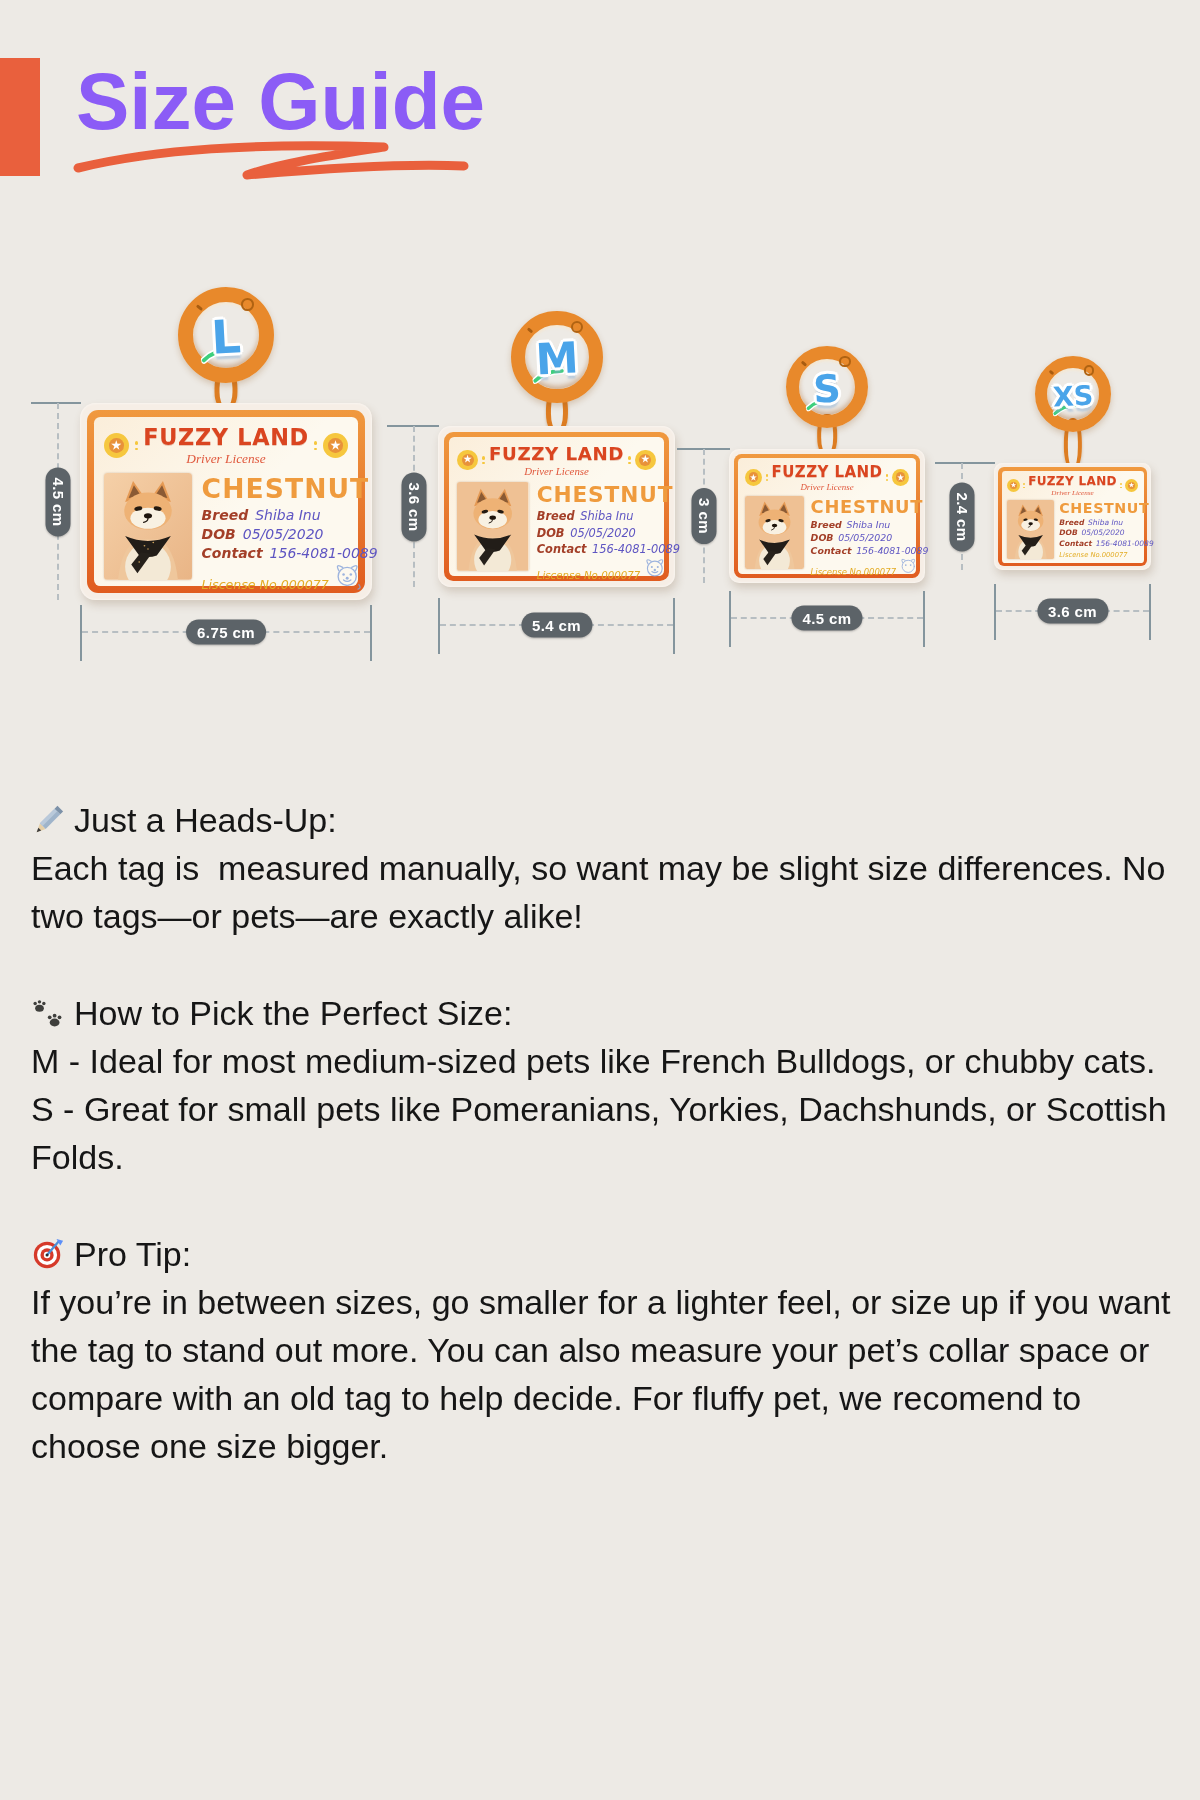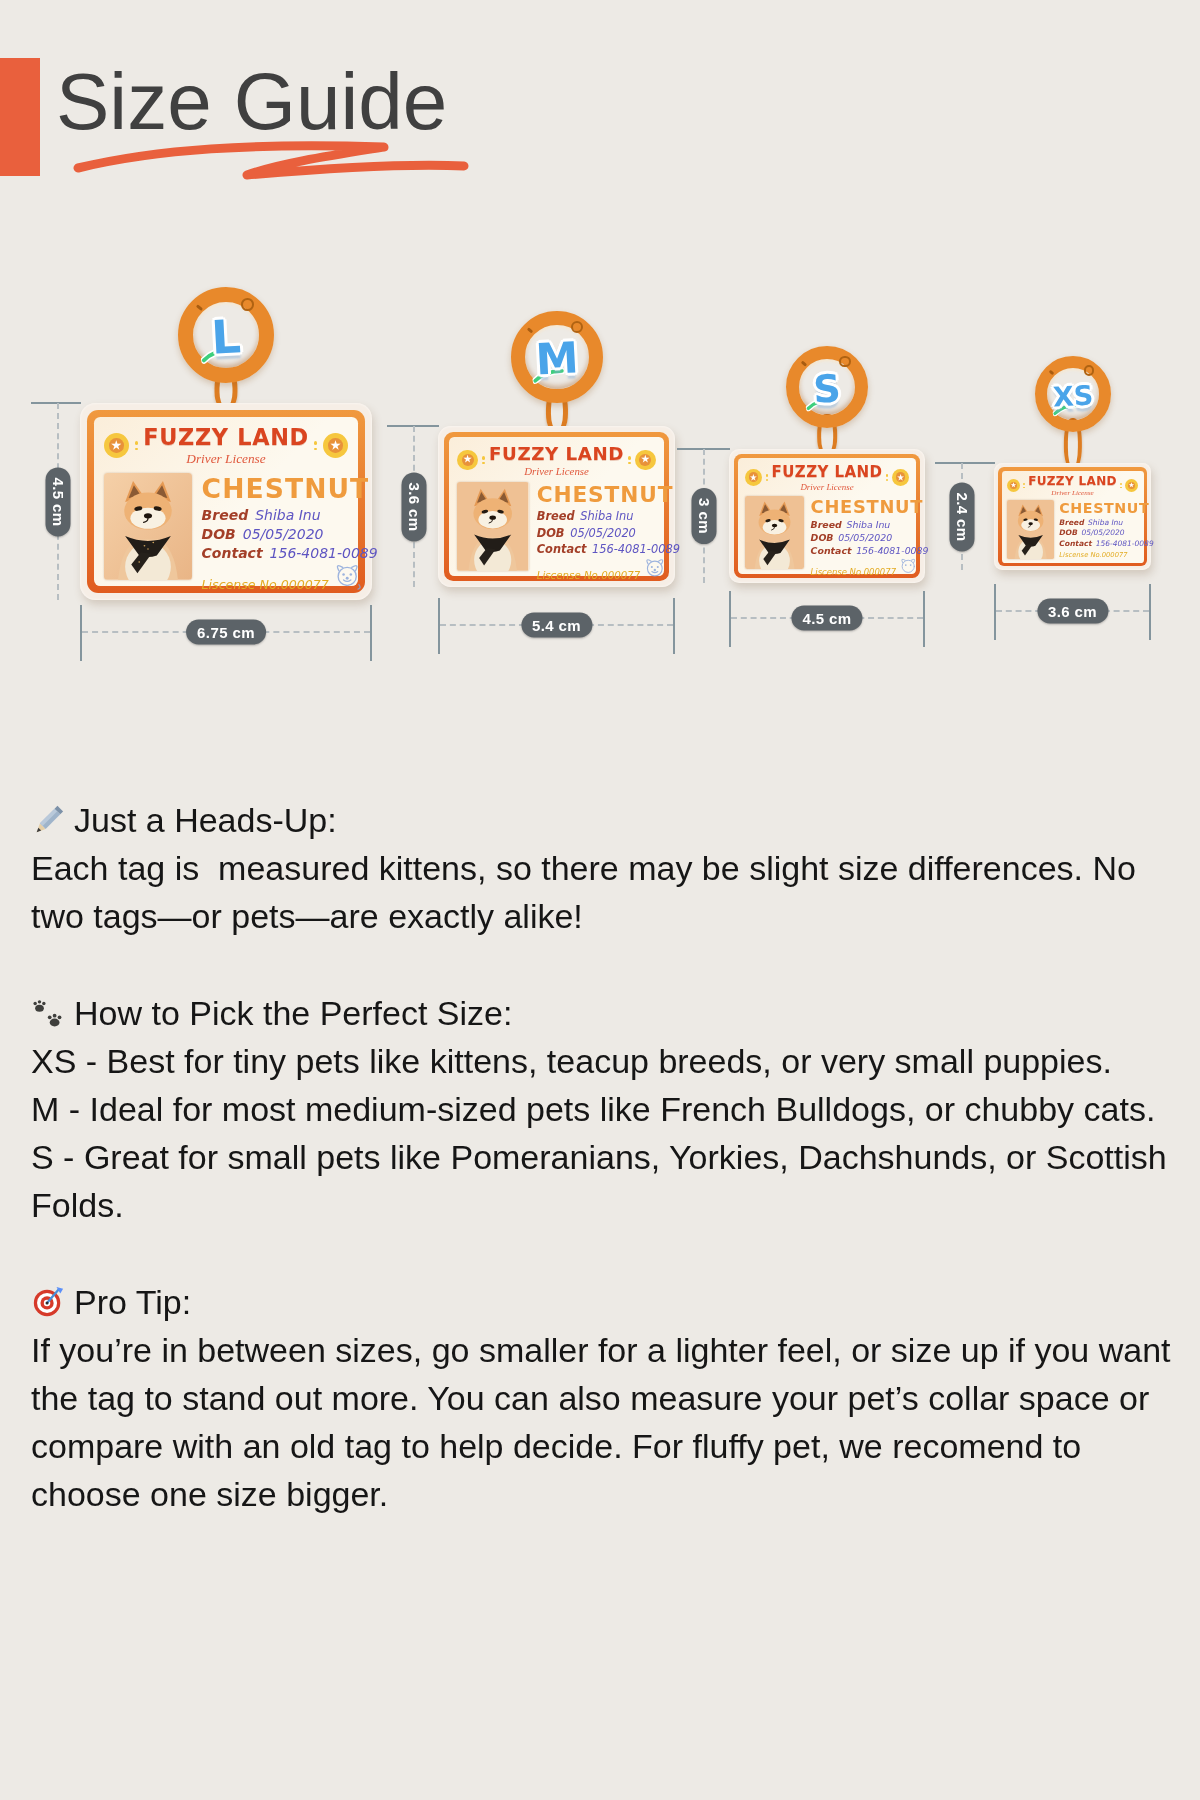--- a/index.html
+++ b/index.html
@@ -4,22 +4,22 @@
 <style>
   html,body{margin:0;padding:0;background:#e4e1dc;}
   .page{
     position:relative;width:1200px;height:1800px;margin:0 auto;
     background:#edeae5;overflow:hidden;
     font-family:"Liberation Sans",sans-serif;
   }
   
   .accent-bar{position:absolute;left:0;top:58px;width:40px;height:118px;background:#e9603d;}
   .page-title{
-    position:absolute;left:56px;top:56px;
-    font-size:80px;font-weight:400;color:#404040;letter-spacing:0;
+    position:absolute;left:76px;top:56px;
+    font-size:80px;font-weight:700;color:#8b5cf6;letter-spacing:0;
     font-family:"Liberation Sans",sans-serif;
   }
   .title-squiggle{position:absolute;left:72px;top:128px;width:400px;height:60px;}
 
   
   .tag{position:absolute;left:0;top:0;}
   .t0{--card-l:80px; --card-t:403px; --card-w:292px; --card-h:197px; --ring-d:96px; --ring-t:287px; --fs:14px;  --ltr:46px; --dimh-x:58px;  --dimw-y:631px;}
   .t1{--card-l:438px;--card-t:426px; --card-w:237px; --card-h:161px; --ring-d:92px; --ring-t:311px; --fs:11.4px;--ltr:43px; --dimh-x:414px; --dimw-y:624px;}
   .t2{--card-l:729px;--card-t:449px; --card-w:196px; --card-h:134px; --ring-d:82px; --ring-t:346px; --fs:9.4px; --ltr:38px; --dimh-x:704px; --dimw-y:617px;}
   .t3{--card-l:994px;--card-t:463px; --card-w:157px; --card-h:107px; --ring-d:76px; --ring-t:356px; --fs:7.5px; --ltr:27px; --dimh-x:962px; --dimw-y:610px;}
@@ -521,40 +521,39 @@
       <div class="sec-head">
         <svg width="34" height="34" viewBox="0 0 36 36">
           <polygon points="6,31 9.5,21.5 15.5,27.5" fill="#e6cfa6"></polygon>
           <polygon points="6,31 7.8,26.2 10.8,29.2" fill="#3c3c3c"></polygon>
           <polygon points="9.5,21.5 25,6 31,12 15.5,27.5" fill="#9fb4ca"></polygon>
           <polygon points="9.5,21.5 25,6 27.8,8.8 12.3,24.3" fill="#b9c9da"></polygon>
           <polygon points="25,6 28,3 34,9 31,12" fill="#7c91a8"></polygon>
         </svg>
         <span>Just a Heads-Up:</span>
       </div>
-      <div class="sec-body">Each tag is  measured kittens, so there may be slight size differences. No two tags—or pets—are exactly alike!</div>
+      <div class="sec-body">Each tag is  measured manually, so want may be slight size differences. No two tags—or pets—are exactly alike!</div>
     </div>
 
     <div class="sec">
       <div class="sec-head">
         <svg width="34" height="34" viewBox="0 0 36 36">
           <g fill="#3f3f3c">
             <ellipse cx="9" cy="13" rx="4.6" ry="3.8"></ellipse>
             <circle cx="4.4" cy="8" r="1.8"></circle>
               <circle cx="9" cy="6.2" r="1.8"></circle>
               <circle cx="13.6" cy="8" r="1.8"></circle>
             <ellipse cx="25" cy="28" rx="5.2" ry="4.2"></ellipse>
             <circle cx="19.8" cy="22.6" r="2"></circle>
               <circle cx="25" cy="20.8" r="2"></circle>
               <circle cx="30.2" cy="22.6" r="2"></circle>
           </g>
         </svg>
         <span>How to Pick the Perfect Size:</span>
       </div>
-      <div class="sec-item">XS - Best for tiny pets like kittens, teacup breeds, or very small puppies.</div>
       <div class="sec-item">M - Ideal for most medium-sized pets like French Bulldogs, or chubby cats.</div>
       <div class="sec-item">S - Great for small pets like Pomeranians, Yorkies, Dachshunds, or Scottish Folds.</div>
     </div>
 
     <div class="sec">
       <div class="sec-head">
         <svg width="34" height="34" viewBox="0 0 36 36">
           <circle cx="17" cy="19" r="14" fill="#d63a2a"></circle>
           <circle cx="17" cy="19" r="10.6" fill="#ffffff"></circle>
           <circle cx="17" cy="19" r="7" fill="#d63a2a"></circle>

